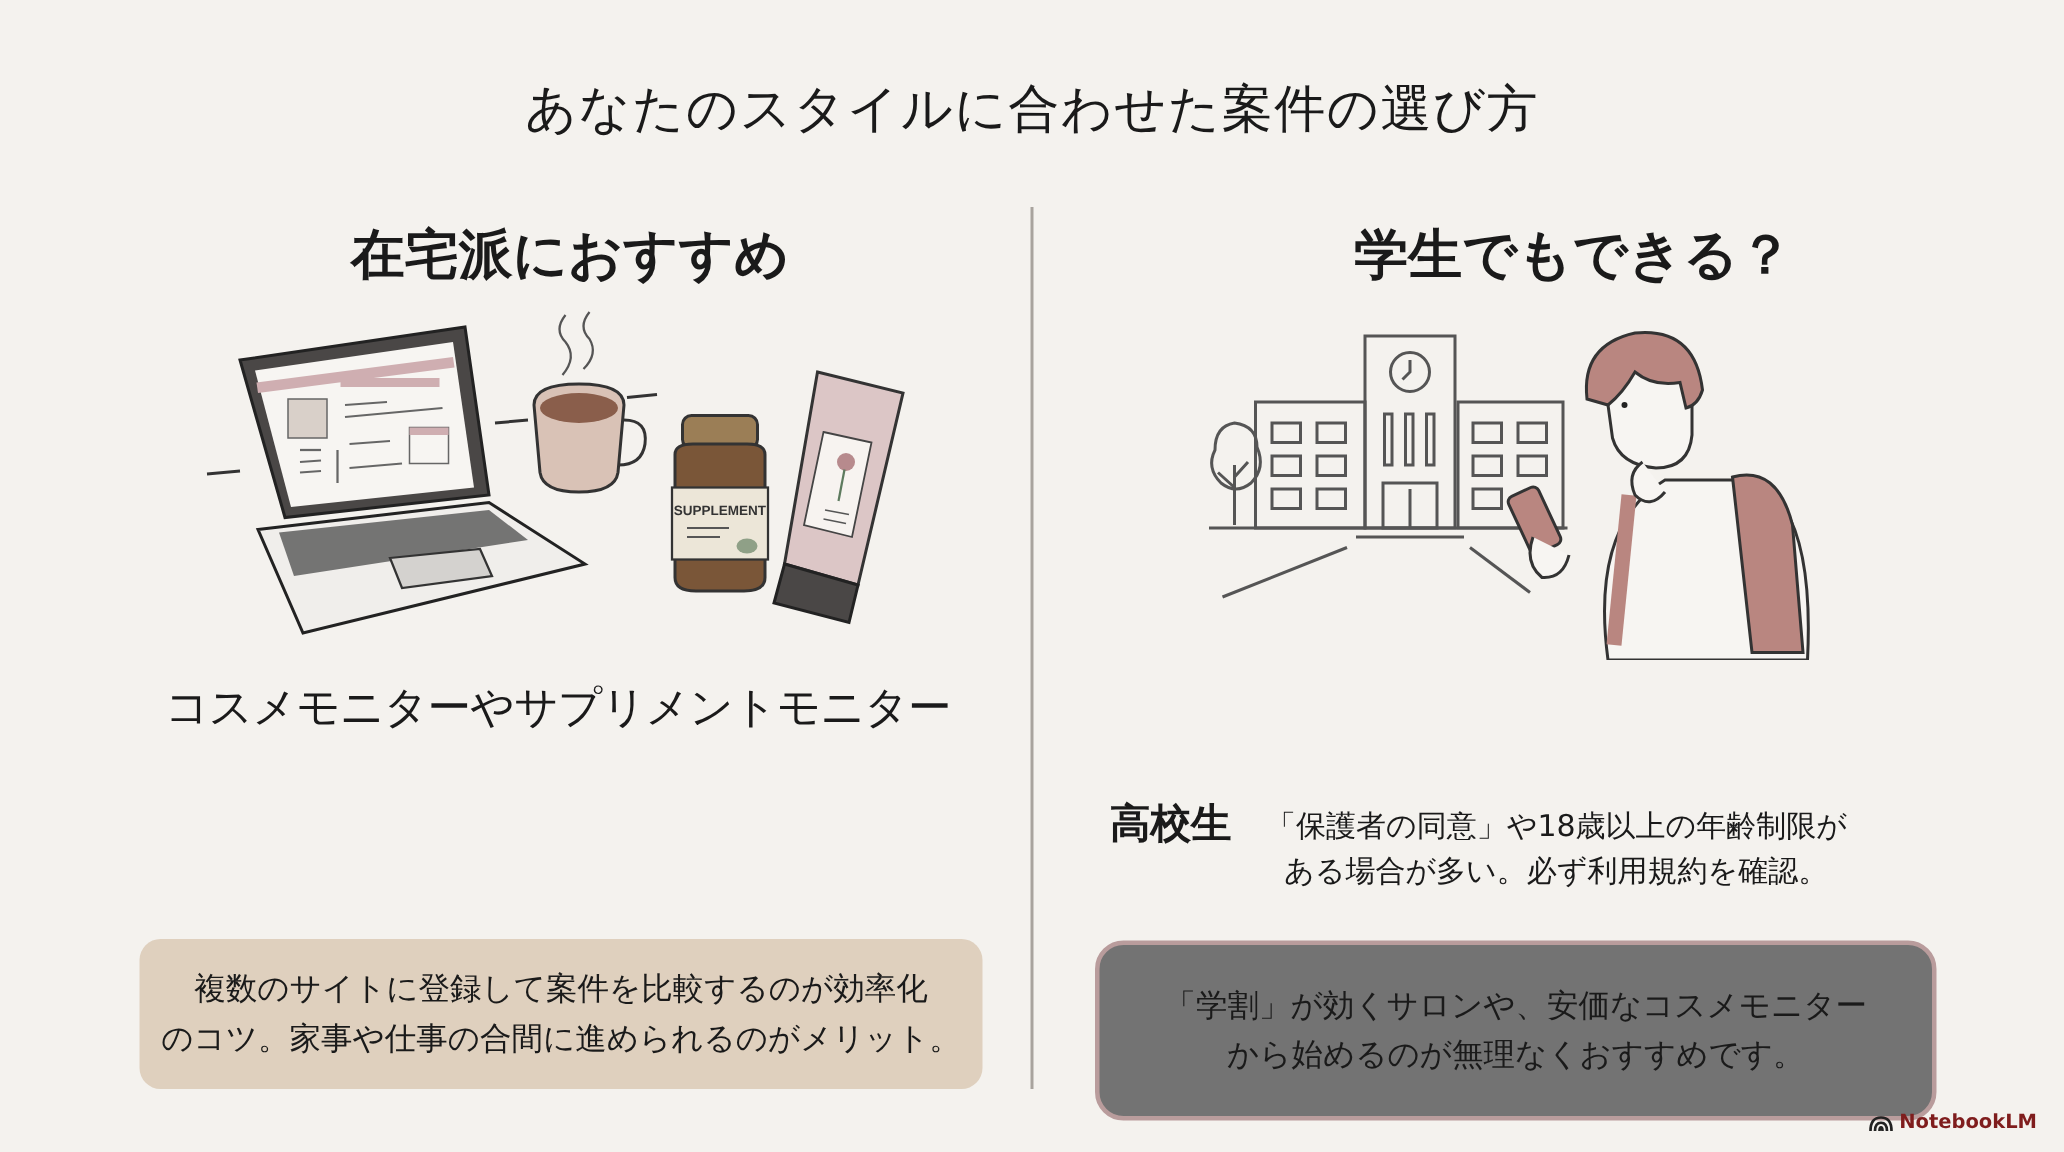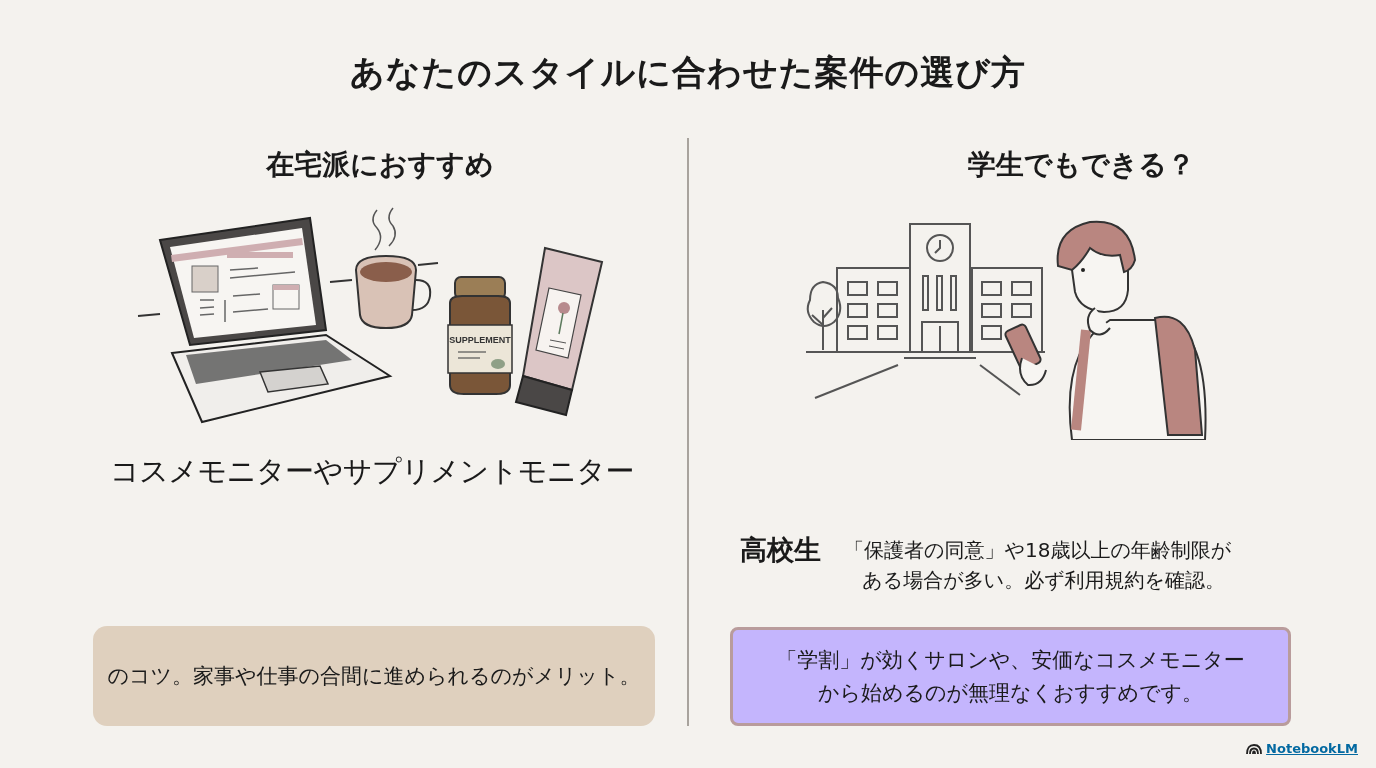--- a/index.html
+++ b/index.html
@@ -6,29 +6,29 @@
     html, body {
       width: 1376px; height: 768px; overflow: hidden;
       background: #f4f2ee;
       font-family: "DejaVu Sans", "Liberation Sans", sans-serif;
       color: #1a1a1a;
     }
     .page { position: relative; width: 1376px; height: 768px; }
 
     .main-title {
       position: absolute; left: 0; top: 50px; width: 1376px;
-      text-align: center; font-size: 34px; font-weight: bold; letter-spacing: 1px;
+      text-align: center; font-size: 34px; font-weight: normal; letter-spacing: 1px;
     }
     .divider {
       position: absolute; left: 687px; top: 138px; width: 2px; height: 588px;
       background: #a8a39d;
     }
 
     .col-heading {
-      position: absolute; top: 146px; font-size: 28px; font-weight: bold;
+      position: absolute; top: 146px; font-size: 36px; font-weight: bold;
       text-align: center;
     }
     .col-heading.left { left: 180px; width: 400px; }
     .col-heading.right { left: 795px; width: 400px; text-align: right; }
 
     .illus { position: absolute; }
     .illus.left { left: 130px; top: 200px; width: 500px; height: 230px; }
     .illus.right { left: 790px; top: 200px; width: 420px; height: 240px; }
 
     .highlight-title {
@@ -50,38 +50,38 @@
     }
 
     .student-row {
       position: absolute; left: 740px; display: flex; align-items: flex-start;
     }
     .student-row.univ { top: 458px; }
     .student-row.hs { top: 533px; }
     .student-label { font-size: 27px; font-weight: bold; width: 100px; line-height: 34px; }
     .student-text { font-size: 20px; line-height: 30px; padding-top: 2px; }
     .student-row.univ .student-text { margin-left: 8px; }
-    .student-row.hs .student-text { margin-left: 4px; text-align: center; }
+    .student-row.hs .student-text { margin-left: 4px; }
 
     .callout {
       position: absolute; display: flex; align-items: center; justify-content: center;
       text-align: center; font-size: 21px; line-height: 33px;
     }
     .callout.left {
       left: 93px; top: 626px; width: 562px; height: 100px;
       background: #dfd0be; border-radius: 14px;
     }
     .callout.right {
-      left: 730px; top: 627px; width: 561px; height: 99px;
-      background: #c4b5fd; border: 3px solid #b99c9c; border-radius: 8px;
+      left: 730px; top: 627px; width: 561px; height: 120px;
+      background: #737373; border: 3px solid #b99c9c; border-radius: 19px;
     }
 
     .brand {
       position: absolute; right: 18px; bottom: 12px; display: flex; align-items: center;
-      font-size: 13px; font-weight: bold; color: #0369a1; text-decoration: underline;
+      font-size: 13px; font-weight: bold; color: #7f1d1d;
     }
     .brand svg { margin-right: 4px; }
   </style>
 </head>
 <body>
 
 <div class="page">
 
   <h1 class="main-title">あなたのスタイルに合わせた案件の選び方</h1>
 
@@ -147,20 +147,21 @@
     </svg>
   </div>
 
   <div class="highlight-title">
     <span class="hl">コスメモニター</span><span class="join">や</span><span class="hl">サプリメントモニター</span>
   </div>
 
 
   <div class="callout left">
     <div>
+      <div>複数のサイトに登録して案件を比較するのが効率化</div>
       <div>のコツ。家事や仕事の合間に進められるのがメリット。</div>
     </div>
   </div>
 
   <h2 class="col-heading right">学生でもできる？</h2>
 
   <div class="illus right">
     <svg width="420" height="240" viewBox="0 0 420 240">
       <g fill="none" stroke="#555" stroke-width="2">
         <rect x="120" y="24" width="60" height="128"></rect>

